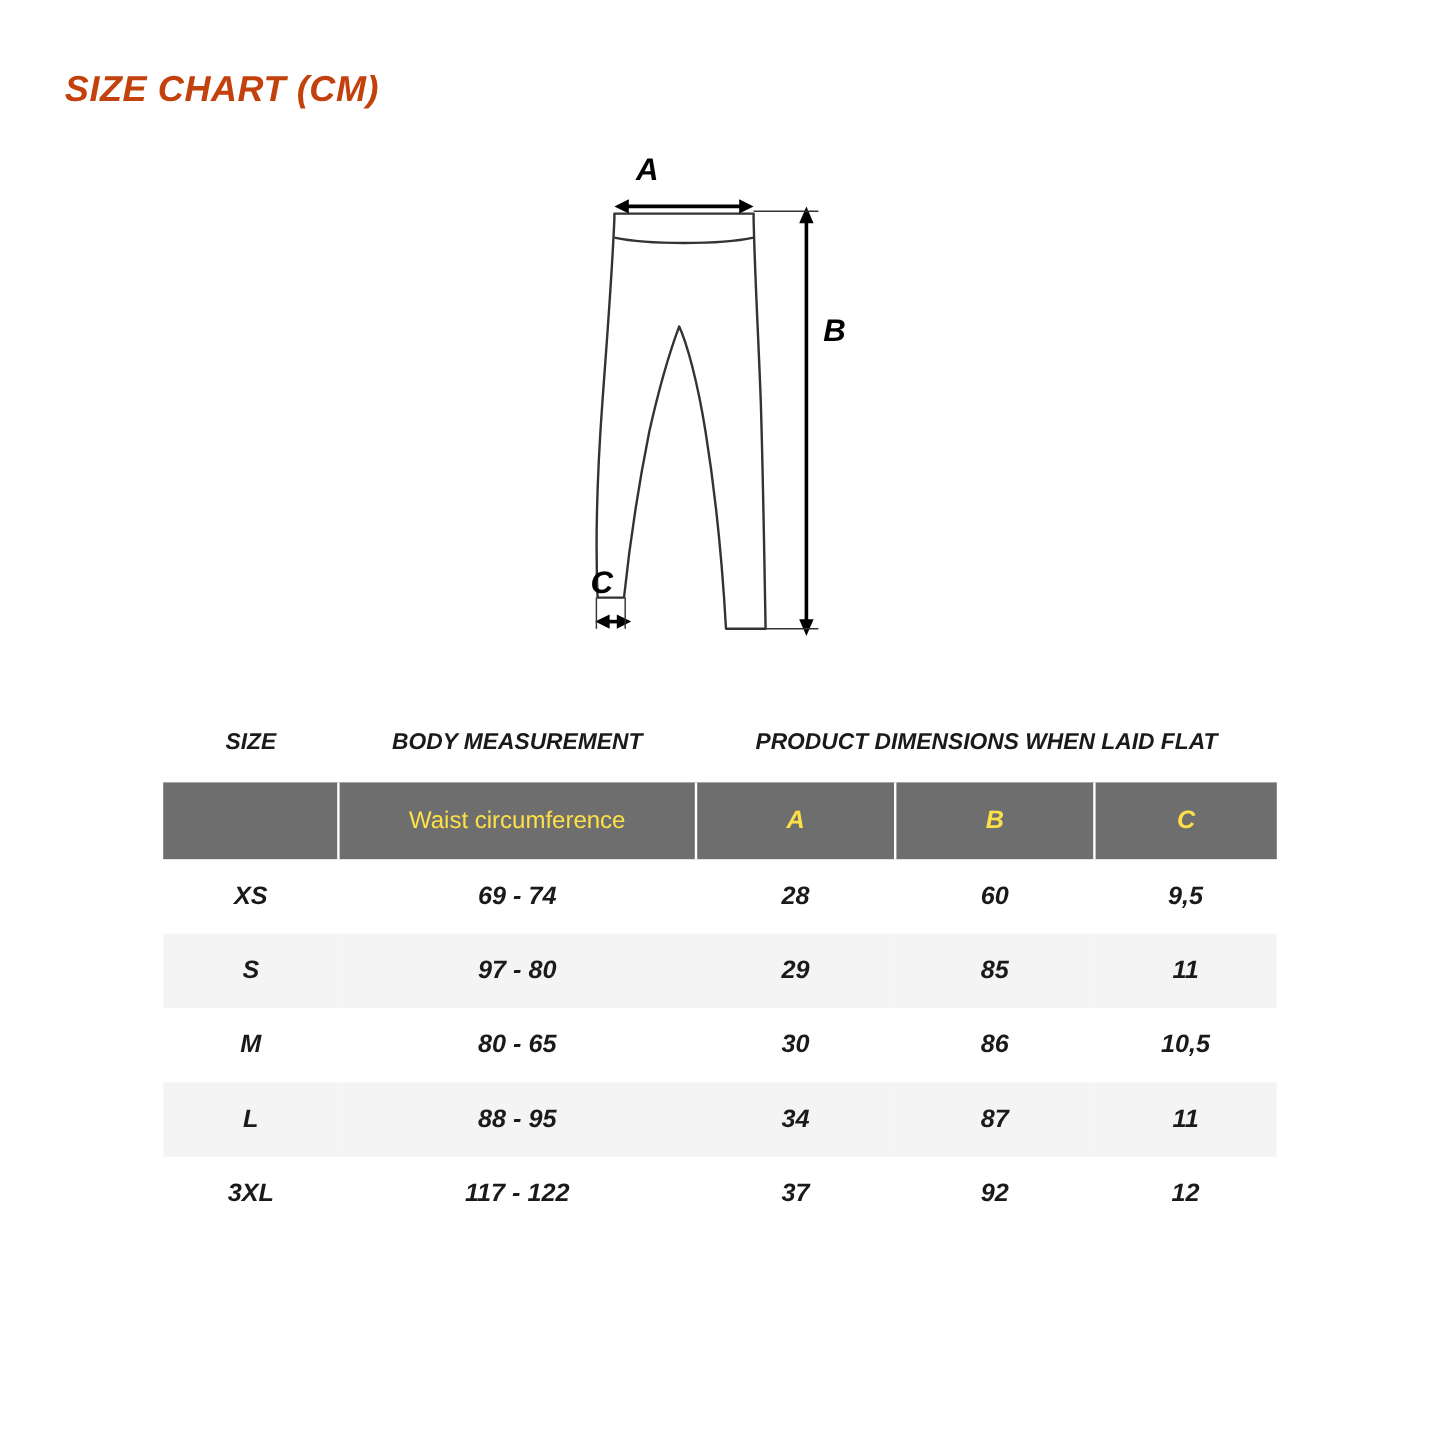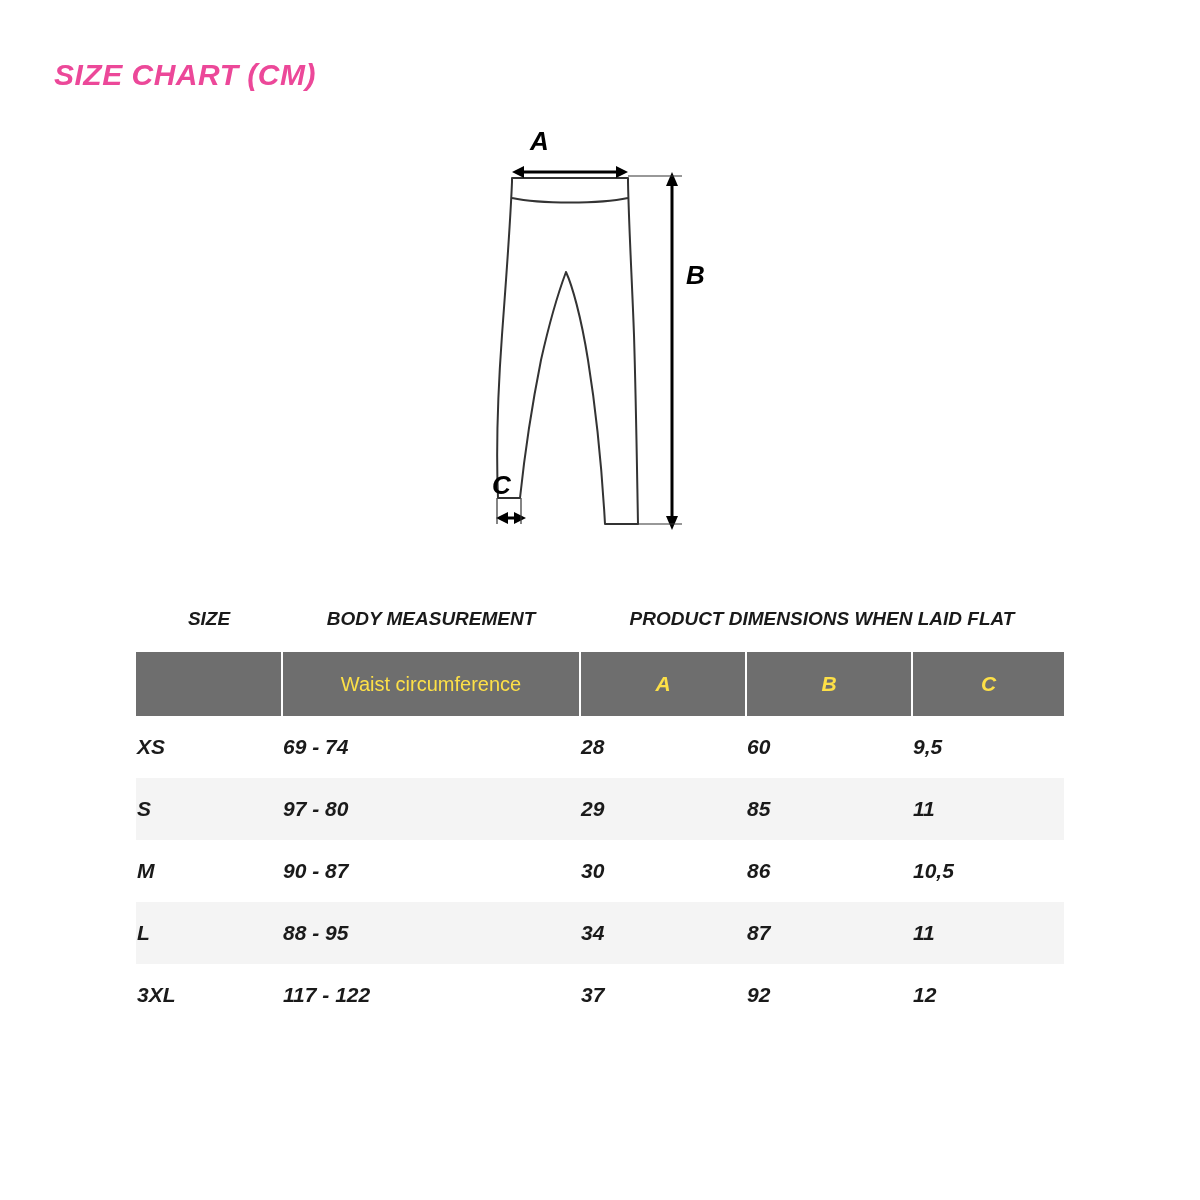--- a/index.html
+++ b/index.html
@@ -17,21 +17,21 @@
   }
 
   .page-title {
     position: absolute;
     left: 54px;
     top: 58px;
     font-size: 30px;
     font-weight: bold;
     font-style: italic;
     letter-spacing: 0.5px;
-    color: #ec4899;
+    color: #c2410c;
   }
 
   .diagram-wrap {
     position: absolute;
     left: 420px;
     top: 120px;
     width: 360px;
     height: 440px;
   }
 
@@ -84,20 +84,21 @@
   table.size-table thead th.hdr-empty { background: #6e6e6e; }
   table.size-table thead th.hdr-ab {
     font-style: italic;
     font-weight: bold;
     font-size: 21px;
   }
   table.size-table thead th:last-child { border-right: none; }
 
   table.size-table tbody td {
     height: 60px;
+    text-align: center;
     vertical-align: middle;
     font-size: 21px;
     font-style: italic;
     font-weight: bold;
     color: #1a1a1a;
   }
   table.size-table tbody tr.alt td {
     background: #f4f4f4;
   }
   table.size-table tbody tr td.cell-size {
@@ -194,21 +195,21 @@
       </tr>
       <tr class="alt">
         <td class="cell-size">S</td>
         <td>97 - 80</td>
         <td>29</td>
         <td>85</td>
         <td>11</td>
       </tr>
       <tr>
         <td class="cell-size">M</td>
-        <td>90 - 87</td>
+        <td>80 - 65</td>
         <td>30</td>
         <td>86</td>
         <td>10,5</td>
       </tr>
       <tr class="alt">
         <td class="cell-size">L</td>
         <td>88 - 95</td>
         <td>34</td>
         <td>87</td>
         <td>11</td>

